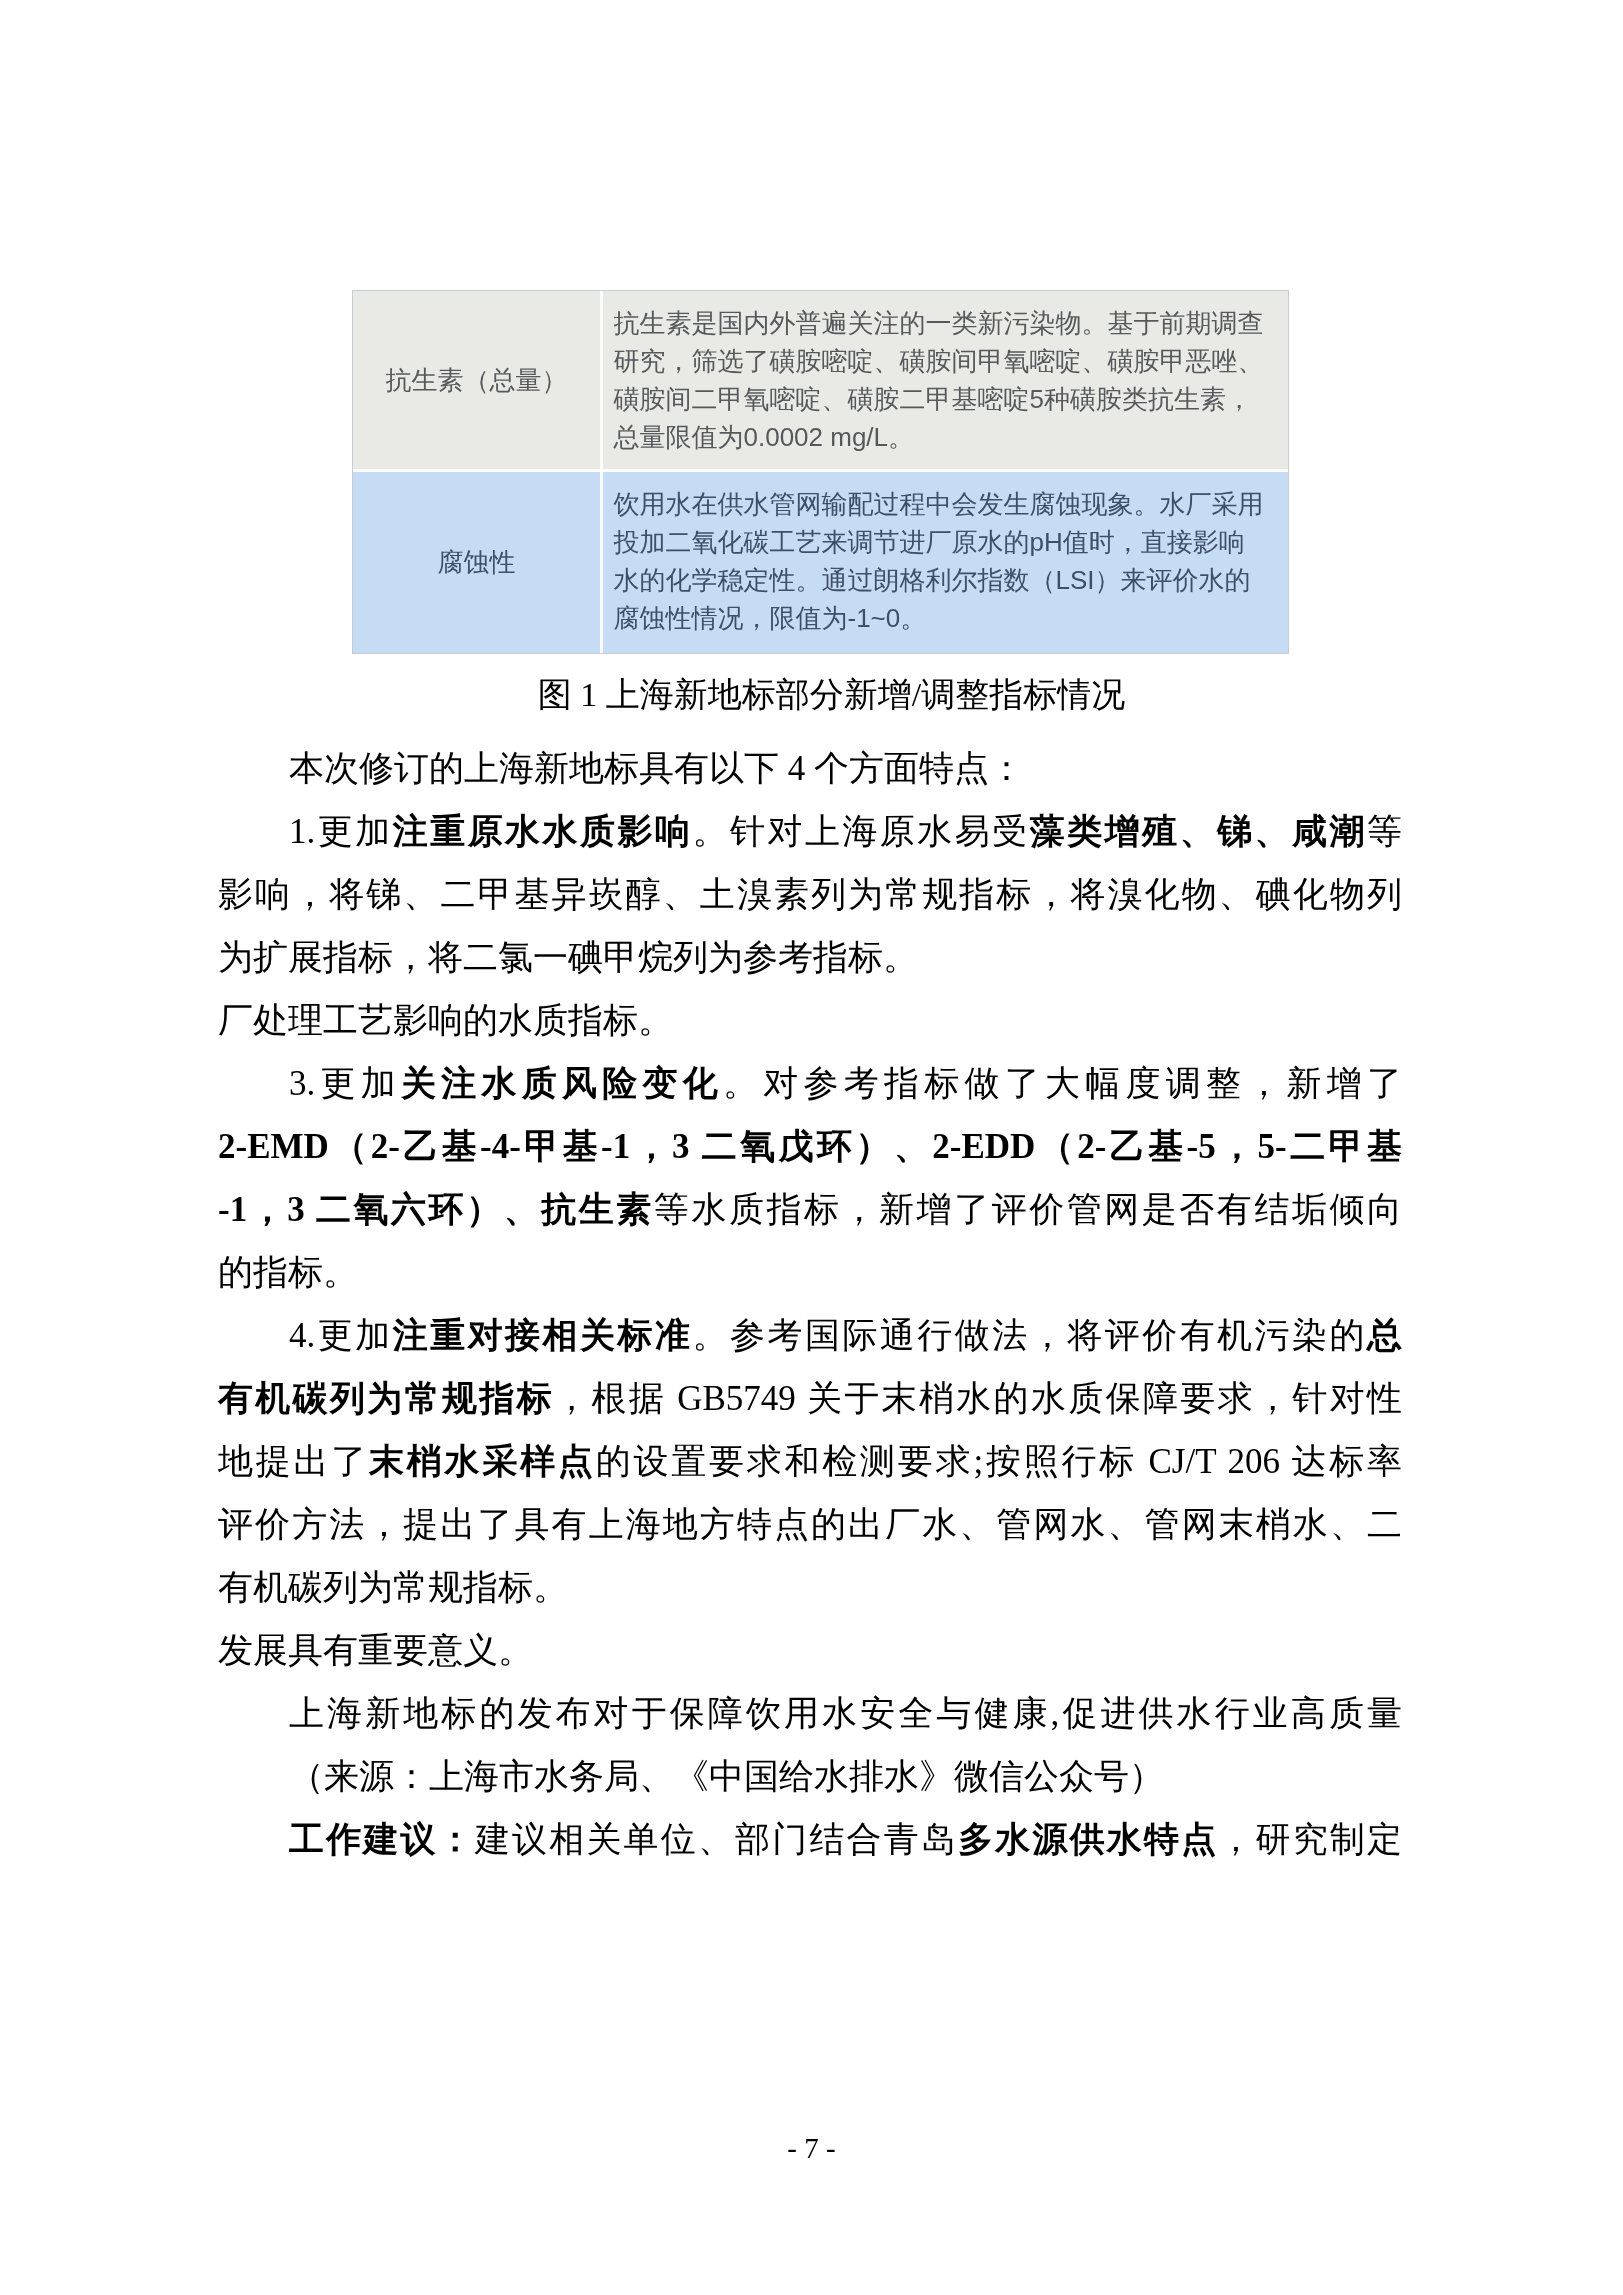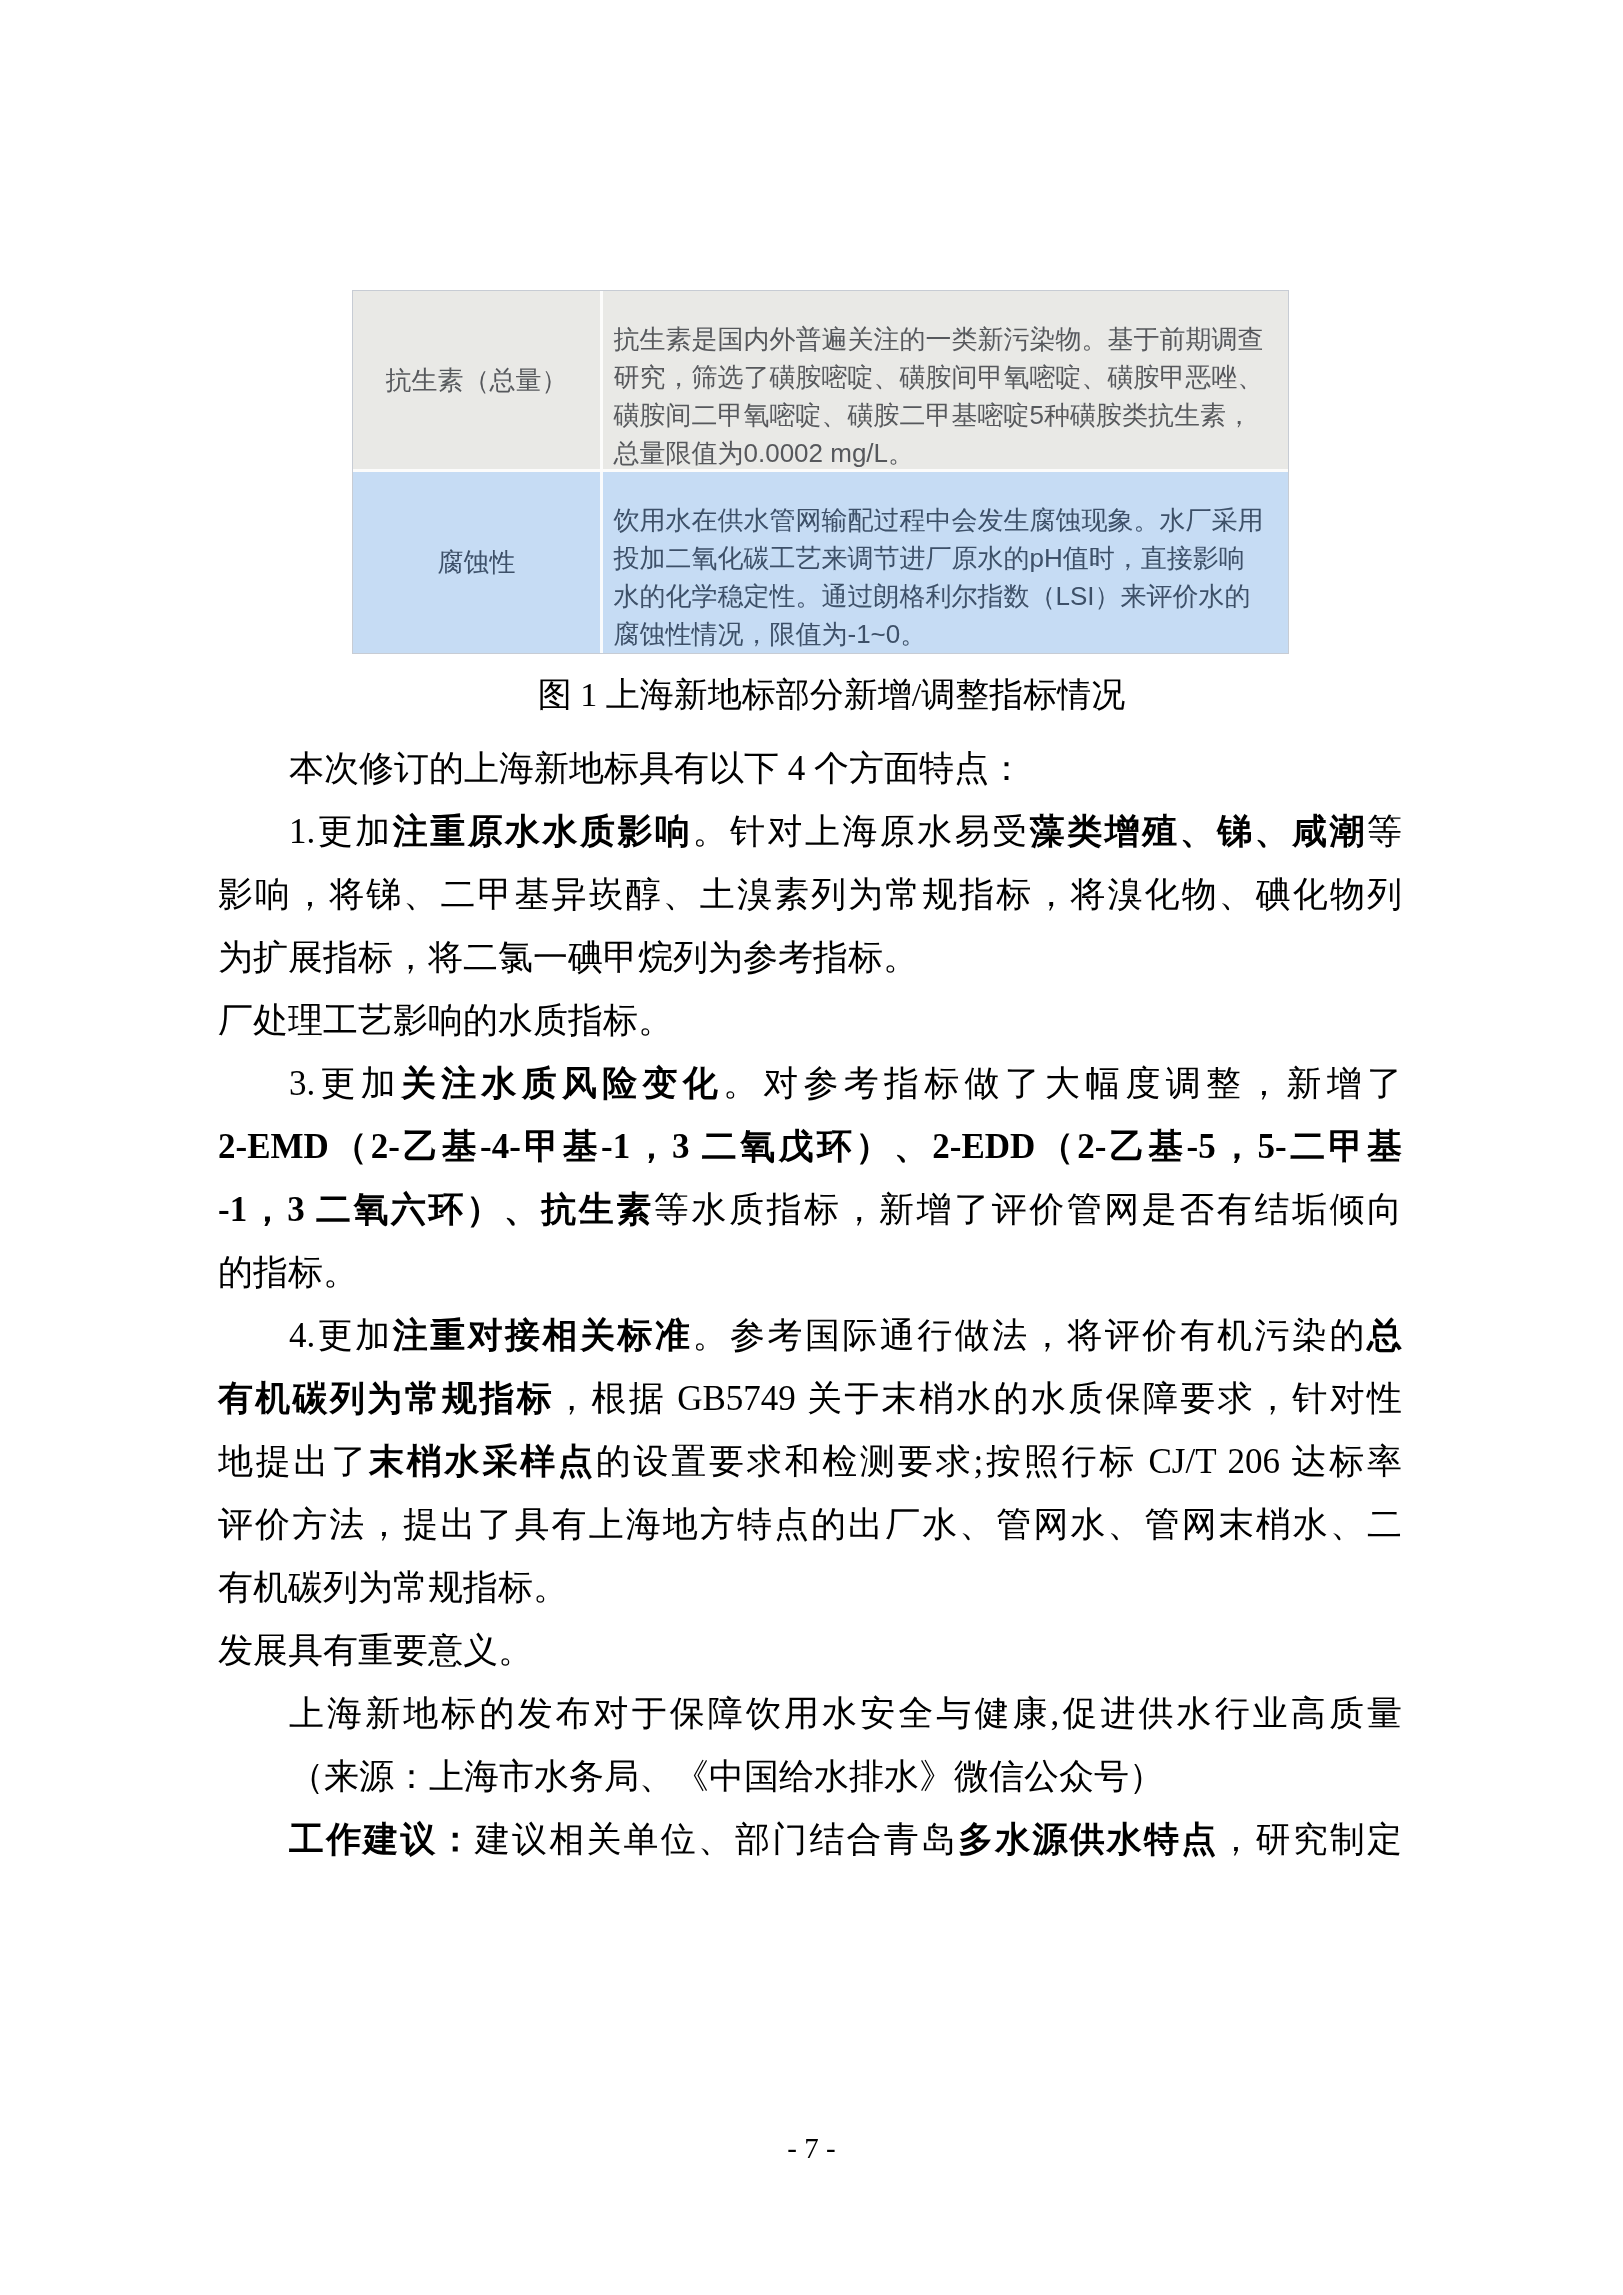--- a/index.html
+++ b/index.html
@@ -34,21 +34,20 @@
     box-sizing:border-box;
     flex:none;
   }
   .t-desc{
     flex:1;
     padding:13px 11.8px 0 10.5px;
     font-size:26px;
     line-height:38px;
     white-space:pre-line;
     box-sizing:border-box;
-    margin-top:16px;
   }
 
   
   .fig-caption{
     position:absolute;
     left:0; right:0; top:675px;
     text-align:center;
     font-size:34px;
     line-height:39px;
     padding-left:40px;

